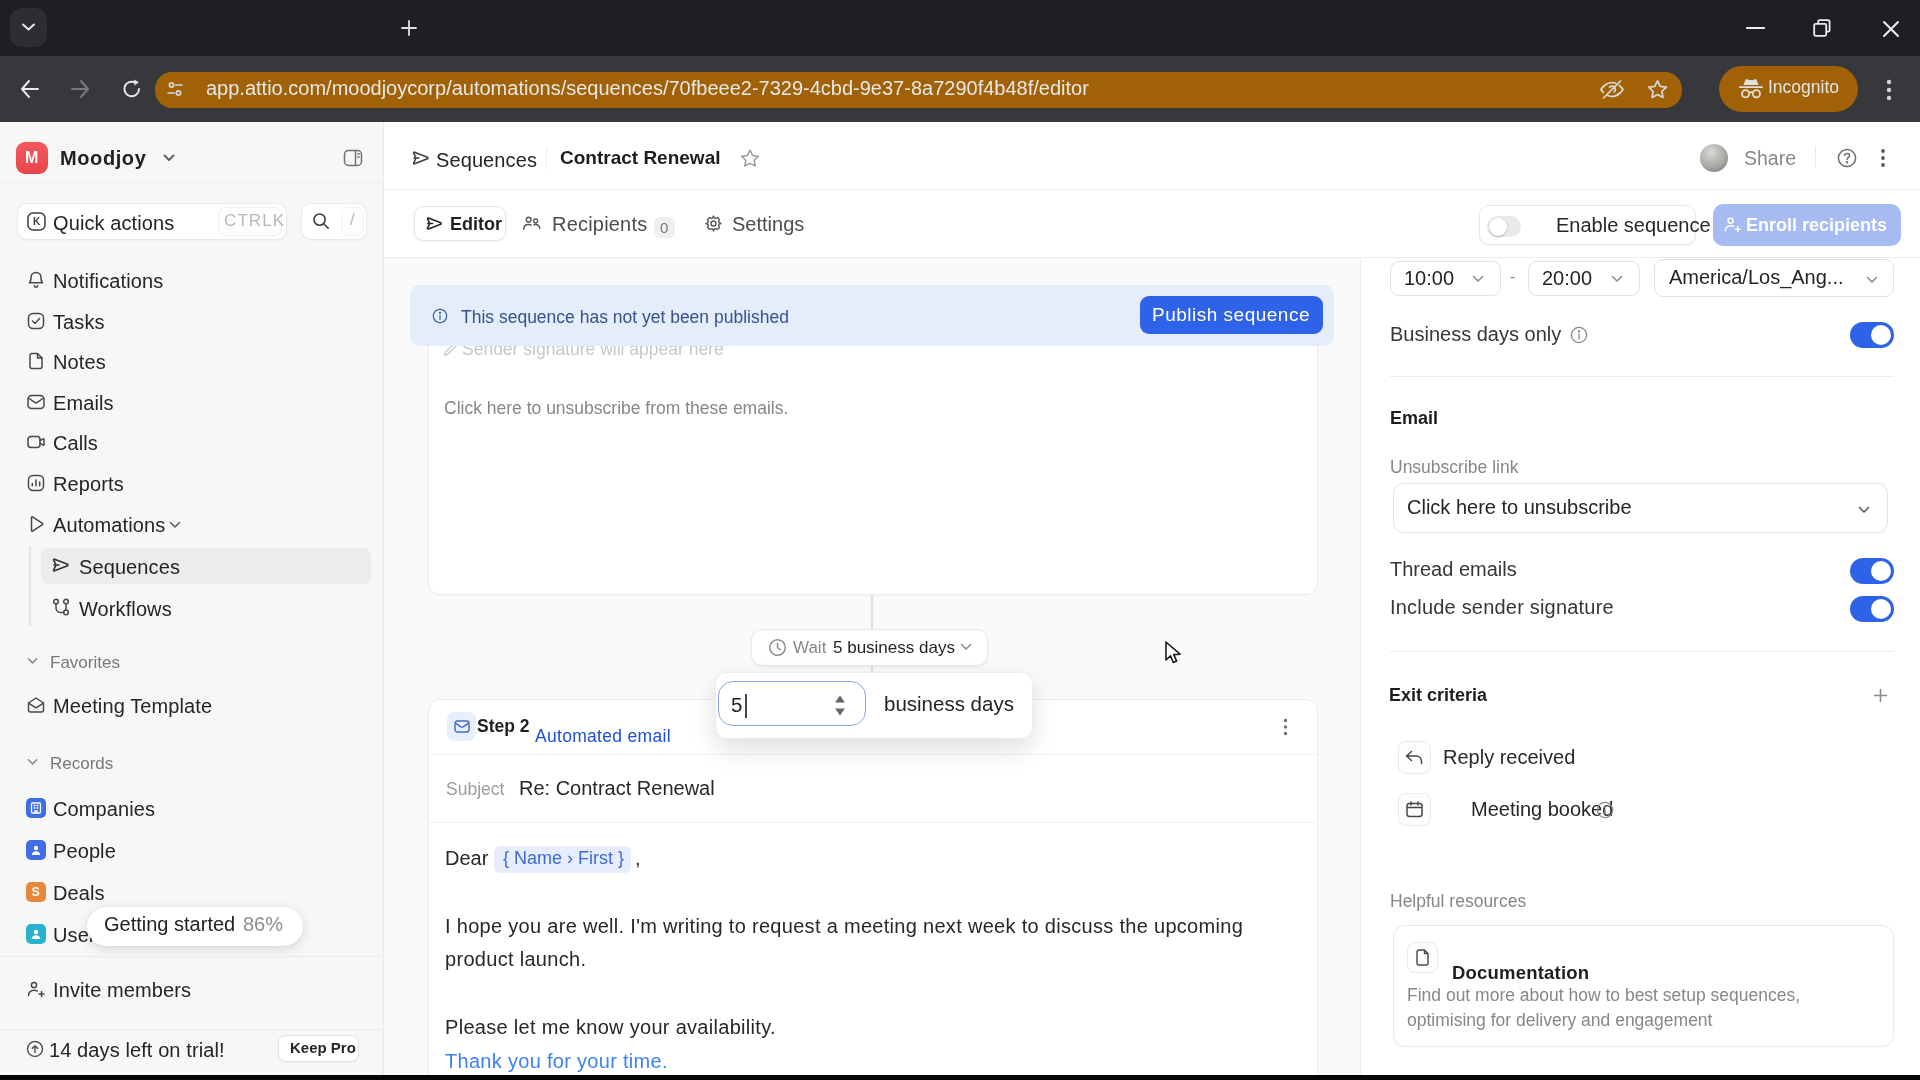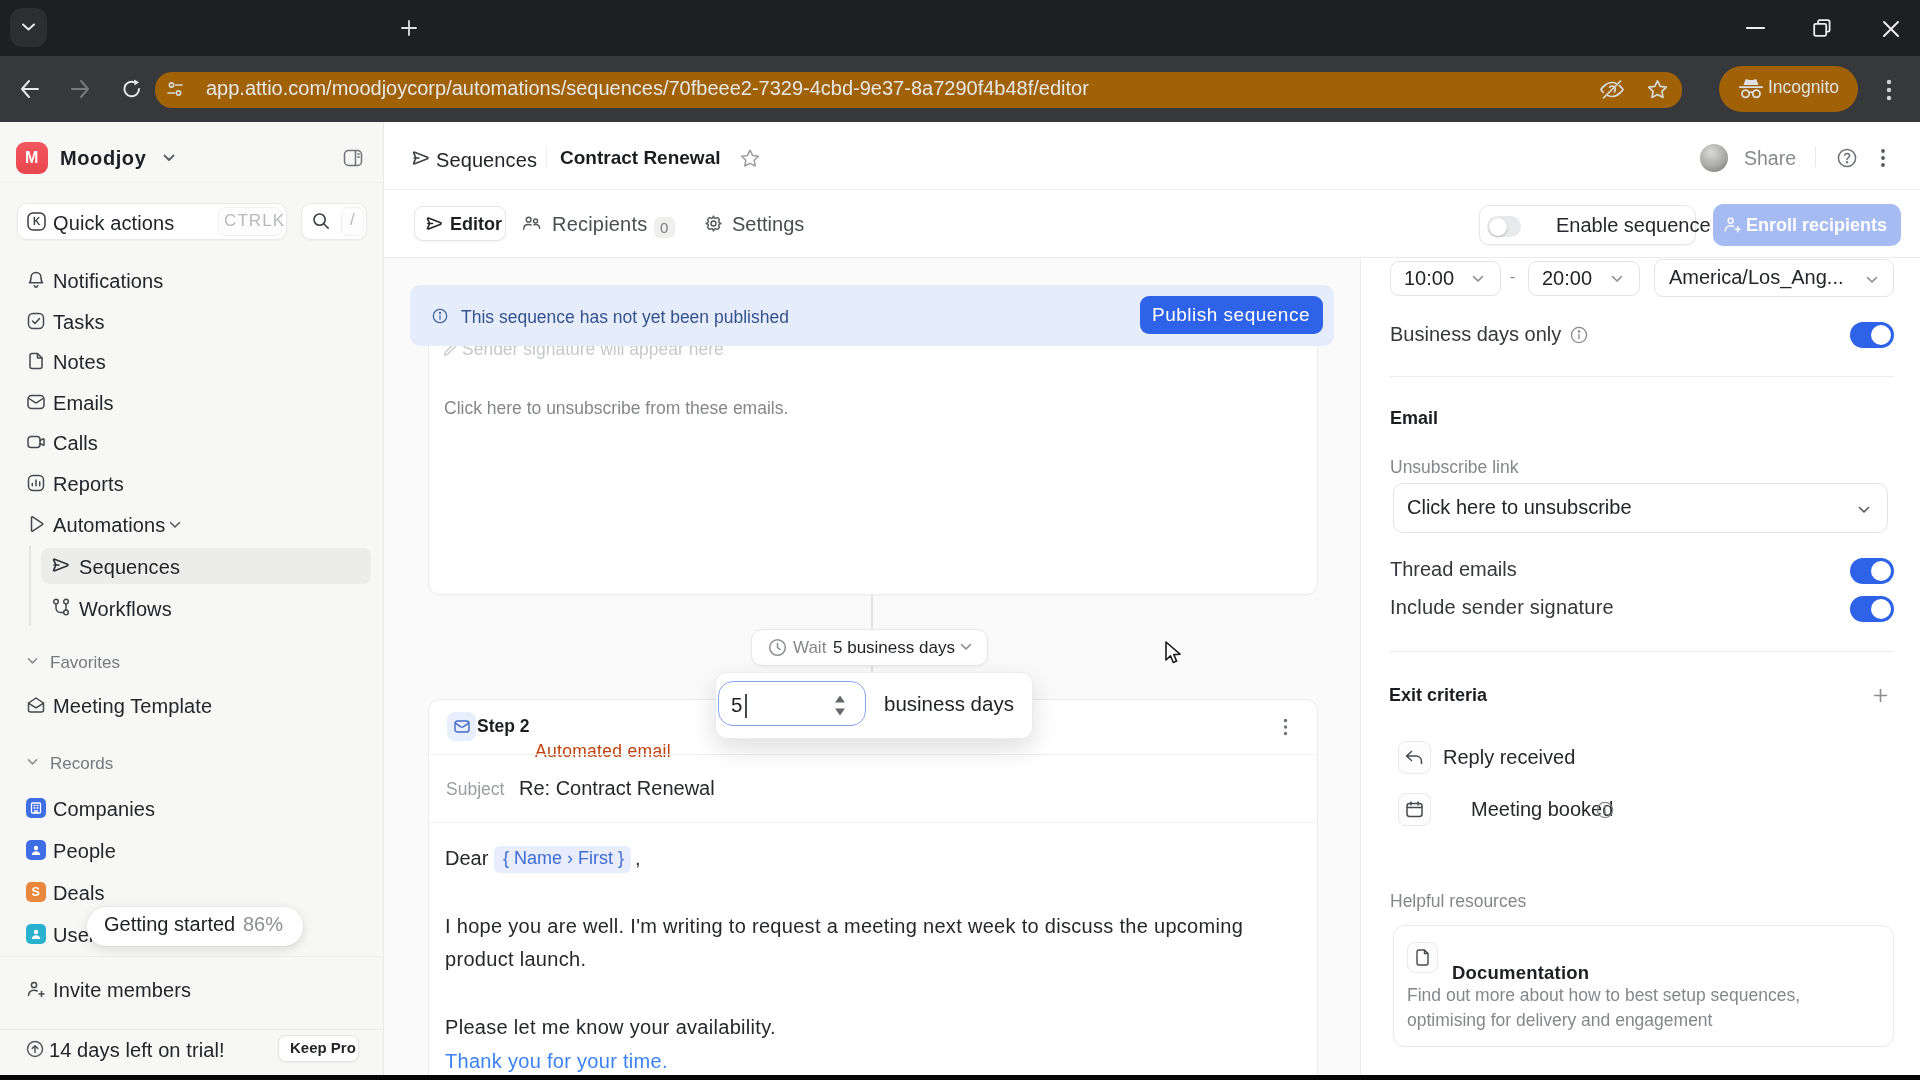--- a/index.html
+++ b/index.html
@@ -349,21 +349,21 @@
       </svg>
     <div class="t" style="left:500px;top:434px;font-size:20.5px;color:#212327;z-index:7;">business days</div>
 
     <div class="card" style="left:44px;top:441px;width:890px;height:380px;border-radius:12px 12px 0 0;"></div>
     <div class="abs" style="left:63px;top:454px;width:29px;height:29px;background:#e7eefc;border-radius:8px;"></div>
     <svg class="abs" style="left:70px;top:462px" width="16" height="13" viewBox="0 0 16 13" fill="none" stroke="#4468c8" stroke-width="1.4" stroke-linecap="round" stroke-linejoin="round">
         <rect x="1" y="1" width="14" height="11" rx="2.5"></rect>
         <path d="M1.8 3.3 L6.9 6.8 C7.6 7.2 8.4 7.2 9.1 6.8 L14.2 3.3"></path>
       </svg>
     <div class="t" style="left:93px;top:458px;font-size:17.5px;font-weight:bold;color:#1d1f23;">Step 2</div>
-    <div class="t" style="left:151px;top:483px;font-size:17.5px;color:#c2410c;letter-spacing:.3px;text-align:center;">Automated email</div>
+    <div class="t" style="left:151px;top:468px;font-size:17.5px;color:#1d4ed8;letter-spacing:.3px;text-align:center;">Automated email</div>
     <svg class="abs" style="left:899px;top:460px" width="5" height="18" viewBox="0 0 5 18" fill="#6f7276">
         <circle cx="2.5" cy="2.5" r="1.7"></circle>
         <circle cx="2.5" cy="9" r="1.7"></circle>
         <circle cx="2.5" cy="15.5" r="1.7"></circle>
       </svg>
     <div class="divider" style="left:45px;top:496px;width:888px;background:#f0f0ef;"></div>
     <div class="t" style="left:62px;top:521px;font-size:17.5px;color:#9a9da1;">Subject</div>
     <div class="t" style="left:135px;top:519px;font-size:20px;color:#26282c;">Re: Contract Renewal</div>
     <div class="divider" style="left:45px;top:564px;width:888px;background:#f0f0ef;"></div>
 

